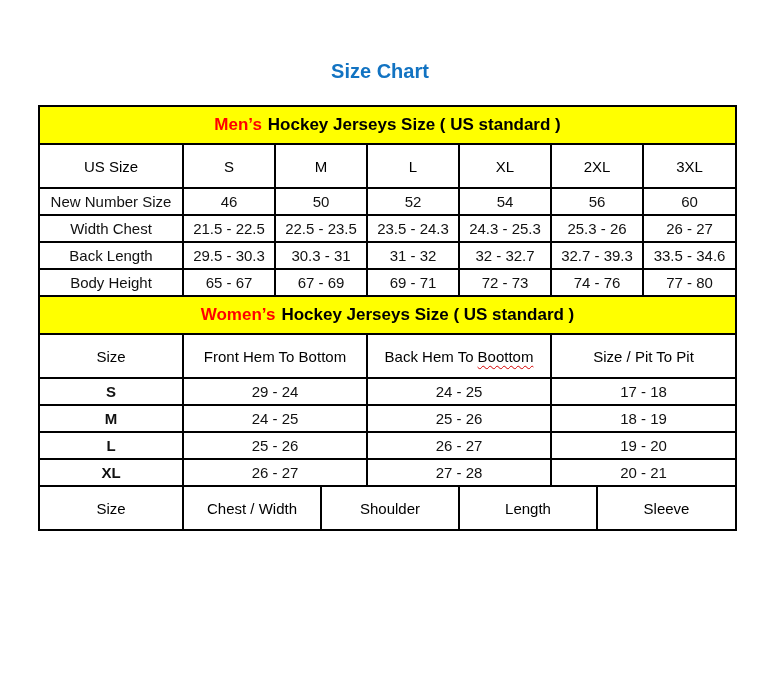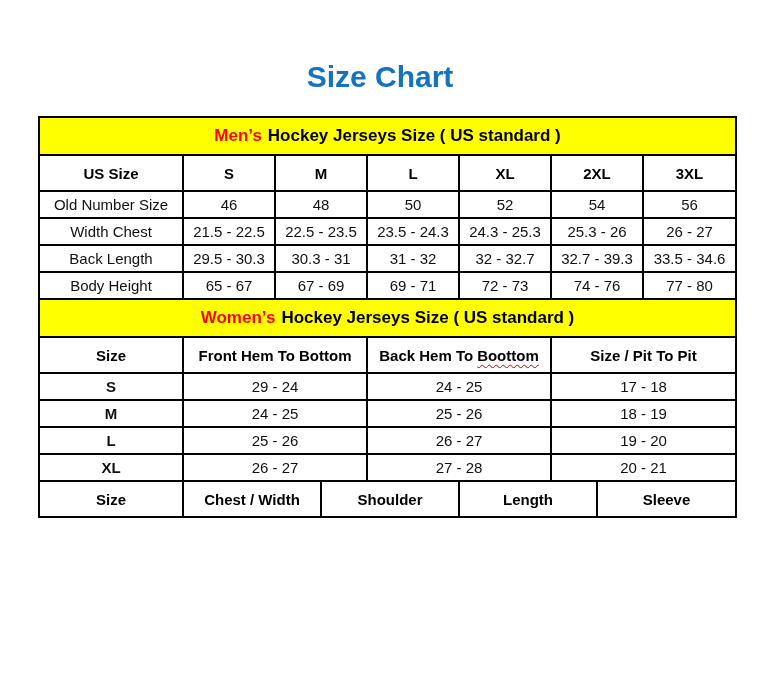--- a/index.html
+++ b/index.html
@@ -12,21 +12,21 @@
   html,body{background:#ffffff;}
   body{
     width:776px;height:692px;overflow:hidden;
     font-family:"Liberation Sans","DejaVu Sans",sans-serif;
     color:#1a1a1a;
   }
   .page{width:776px;height:692px;padding-top:60px;}
   h1.page-title{
     text-align:center;
     color:var(--title-blue);
-    font-size:30px;
+    font-size:20px;
     font-weight:bold;
     letter-spacing:0px;
     margin:0 16px 22px 0;
   }
   table.size-table{
     border-collapse:collapse;
     table-layout:fixed;
     width:697px;
     margin-left:38px;
   }
@@ -44,22 +44,22 @@
   tr.band th{
     background:var(--header-yellow);
     height:38px;
     font-size:17px;
     font-weight:bold;
     color:#000000;
   }
   tr.band .red-word{color:var(--accent-red);}
   tr.band .rest{color:#000000;margin-left:6px;}
   tr.cols th{
-    height:36px;
-    font-weight:bold;
+    height:44px;
+    font-weight:normal;
     color:#000000;
   }
   .size-table tbody td{height:27px;color:#111111;}
   td.lbl{font-weight:normal;}
   td.lbl.bold{font-weight:bold;}
   .misspell{
     margin-left:4px;
     text-decoration:underline wavy #d40000;
     text-decoration-thickness:1px;
     text-underline-offset:3px;
@@ -93,27 +93,27 @@
         <th>S</th>
         <th>M</th>
         <th>L</th>
         <th>XL</th>
         <th>2XL</th>
         <th>3XL</th>
       </tr>
     </thead>
     <tbody>
         <tr>
-          <td class="lbl">Old Number Size</td>
+          <td class="lbl">New Number Size</td>
           <td>46</td>
-          <td>48</td>
           <td>50</td>
           <td>52</td>
           <td>54</td>
           <td>56</td>
+          <td>60</td>
         </tr>
         <tr>
           <td class="lbl">Width Chest</td>
           <td>21.5 - 22.5</td>
           <td>22.5 - 23.5</td>
           <td>23.5 - 24.3</td>
           <td>24.3 - 25.3</td>
           <td>25.3 - 26</td>
           <td>26 - 27</td>
         </tr>

